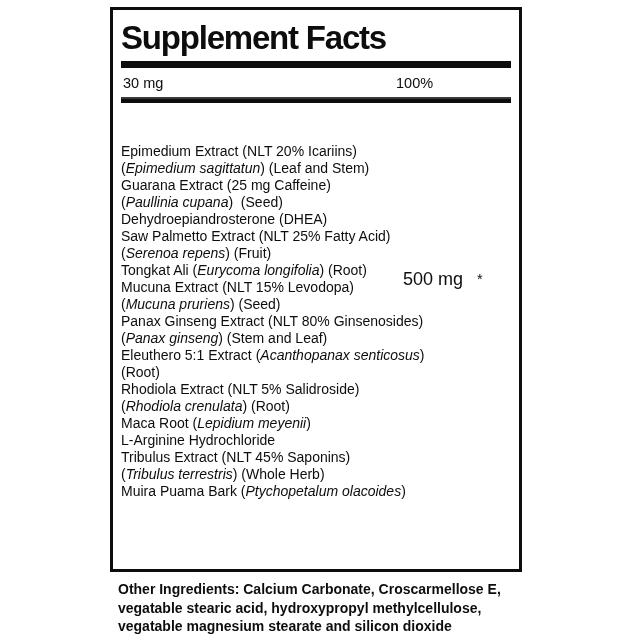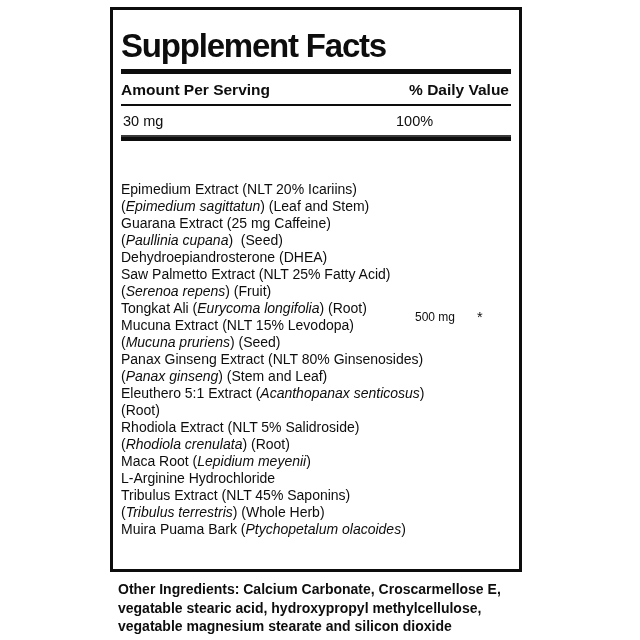--- a/index.html
+++ b/index.html
@@ -7,21 +7,21 @@
   body { font-family:"Liberation Sans", sans-serif; color:#0d0d0d; }
   .canvas { position:relative; width:640px; height:640px; background:#fff; overflow:hidden; }
 
   .facts-box {
     position:absolute; left:110px; top:7px; width:412px; height:565px;
     border:3px solid #0d0d0d; background:#fff; padding:0 8px;
   }
 
   .title {
     font-size:33px; font-weight:bold; letter-spacing:-1.2px;
-    line-height:36px; margin-top:18px; white-space:nowrap;
+    line-height:36px; margin-top:10px; white-space:nowrap;
   }
   .serving-line { font-size:15px; line-height:15.5px; }
 
   .bar-thick { height:4.5px; background:#0d0d0d; }
   .rule-med  { height:2.5px; background:#0d0d0d; }
   .rule-thin { height:1.5px; background:#3a3a3a; }
   .mt5 { margin-top:5px; }
 
   .header-row {
     display:flex; justify-content:space-between; align-items:flex-end;
@@ -33,44 +33,40 @@
     font-size:14.5px; padding:7px 0 6px 0;
   }
   .nutrient-row .cell-amount { padding-left:2px; }
   .nutrient-row .cell-dv { padding-left:9px; }
 
   .blend {
     position:relative; padding:6px 0 4px 0;
     font-size:14px; line-height:17px; white-space:pre-wrap;
   }
   .blend-line i { font-style:italic; }
-  .blend-amount { position:absolute; left:294px; top:168px; font-size:12px; white-space:nowrap; }
+  .blend-amount { position:absolute; left:282px; top:168px; font-size:18px; white-space:nowrap; }
   .blend-dv { position:absolute; left:356px; top:168px; font-size:14.5px; }
 
   .other-ingredients {
     position:absolute; left:118px; top:580px; width:460px;
     font-size:14px; font-weight:bold; line-height:18.5px;
   }
 </style>
 </head>
 <body>
 
 <div class="canvas">
 
   <div class="facts-box">
 
     <div class="title">Supplement Facts</div>
 
 
     <div class="bar-thick mt5"></div>
 
-    <div class="header-row">
-      <span>Amount Per Serving</span>
-      <span>% Daily Value</span>
-    </div>
 
     <div class="rule-med"></div>
 
     <div class="nutrient-row">
       <span class="cell-amount">30 mg</span>
       <span class="cell-dv">100%</span>
     </div>
 
     <div class="rule-thin"></div>
 

